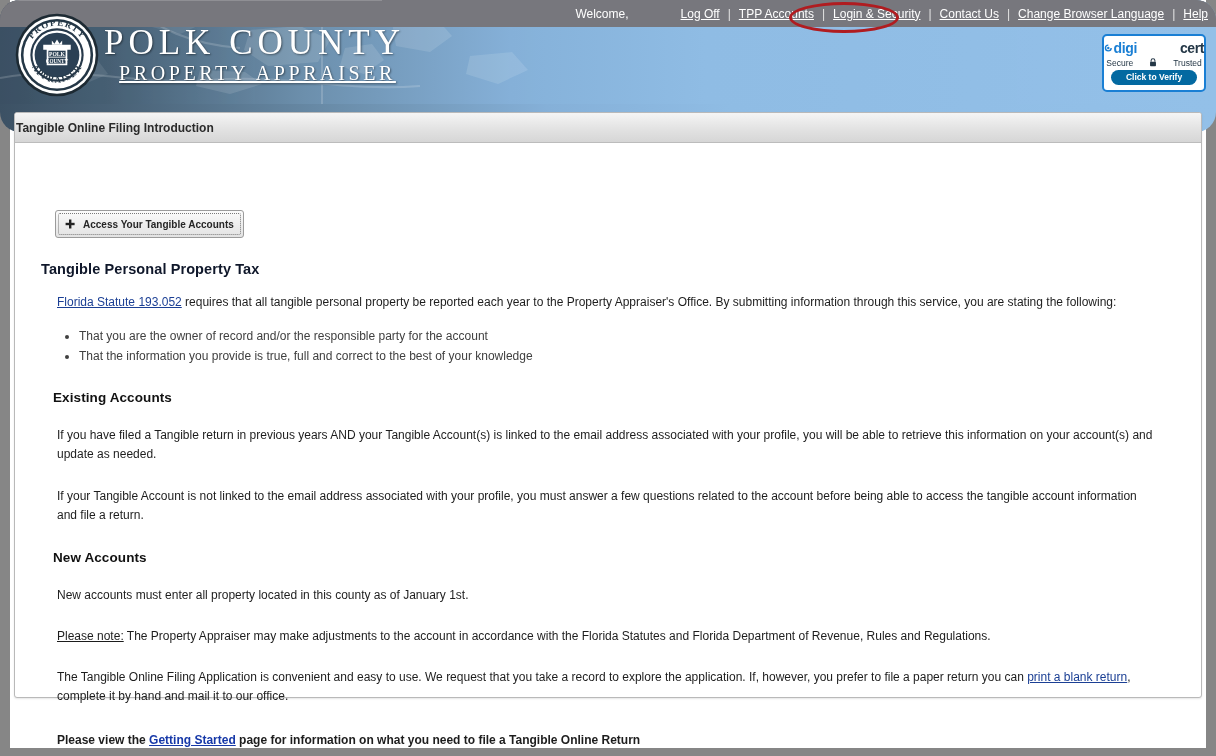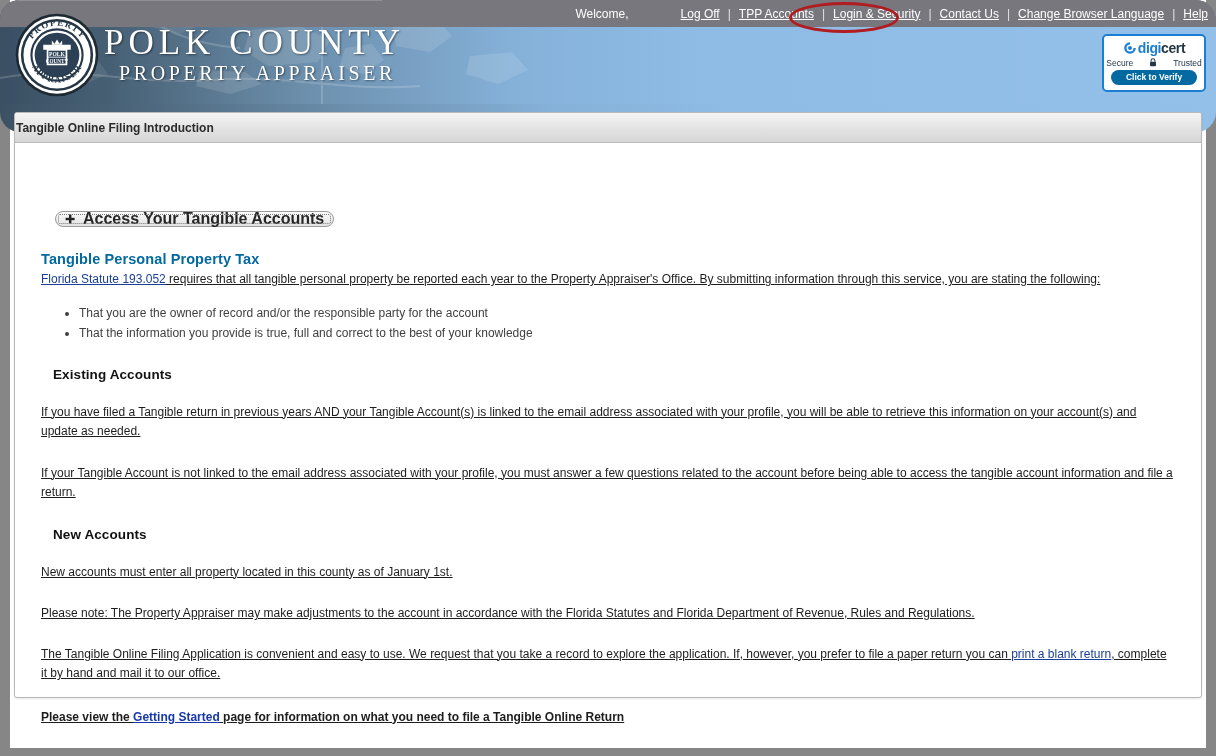--- a/index.html
+++ b/index.html
@@ -138,20 +138,21 @@
     text-shadow: 1px 1px 2px rgba(0,0,0,0.45);
     font-weight: 400;
   }
   .brand .line2 {
     font-size: 20px;
     letter-spacing: 3.6px;
     line-height: 22px;
     text-align: center;
     text-shadow: 1px 1px 2px rgba(0,0,0,0.45);
     padding-left: 6px;
+    text-decoration: underline;
   }
 
   
   .digicert {
     position: absolute;
     right: 10px; top: 34px;
     width: 104px; height: 58px;
     background: #ffffff;
     border: 2px solid #1a7fd4;
     border-radius: 5px;
@@ -167,21 +168,21 @@
     height: 17px;
   }
   .dc-logo { width: 14px; height: 14px; }
   .dc-word {
     font-size: 14px;
     font-weight: bold;
     color: #1a7fd4;
     letter-spacing: -0.4px;
     line-height: 14px;
   }
-  .dc-word .dark { color: #243746; }
+  .dc-word .dark { color: #243746; padding-left: 43px; }
   .dc-mid {
     font-size: 8.5px;
     color: #243746;
     display: flex;
     align-items: center;
     justify-content: center;
     gap: 16px;
     height: 13px;
   }
   .dc-lock { width: 8px; height: 9px; }
@@ -224,26 +225,26 @@
     padding: 0 26px;
     color: #1a1a1a;
   }
 
   
   .btn-wrap { padding-top: 67px; }
   .btn-access {
     display: inline-flex;
     align-items: center;
     gap: 8px;
-    height: 16px;
+    height: 28px;
     padding: 0 9px;
     background: linear-gradient(180deg, #fbfbfb 0%, #efefef 48%, #e3e3e3 100%);
     border: 1px solid #9b9b9b;
-    border-radius: 11px;
-    font-size: 16px;
+    border-radius: 3px;
+    font-size: 10px;
     font-weight: bold;
     color: #262626;
     cursor: pointer;
     position: relative;
     white-space: nowrap;
     margin-left: 14px;
   }
   .btn-access::after {
     content: "";
     position: absolute;
@@ -251,37 +252,36 @@
     border: 1px dotted #7a7a7a;
     border-radius: 2px;
     pointer-events: none;
   }
   .plus-icon { width: 10px; height: 10px; display: block; }
 
   
   .panel-body h2 {
     font-size: 14.5px;
     font-weight: bold;
-    color: #0369a1;
+    color: #0f172a;
     margin: 23px 0 3px 0;
     letter-spacing: 0.1px;
   }
   .panel-body h3 {
     font-size: 13.5px;
     font-weight: bold;
     color: #111111;
     margin: 24px 0 0 12px;
     letter-spacing: 0.1px;
   }
   .panel-body p {
     font-size: 12px;
     line-height: 19.5px;
     color: #1d1d1d;
-    margin: 0;
-    text-decoration: underline;
+    margin: 16px;
   }
   .p-intro { margin-bottom: 0 !important; }
   .p-gap { margin-top: 22px !important; }
   .p-gap-sm { margin-top: 21px !important; }
   ul.bullets {
     margin: 13px 0 0 0;
     padding-left: 38px;
   }
   ul.bullets li {
     font-size: 12px;

